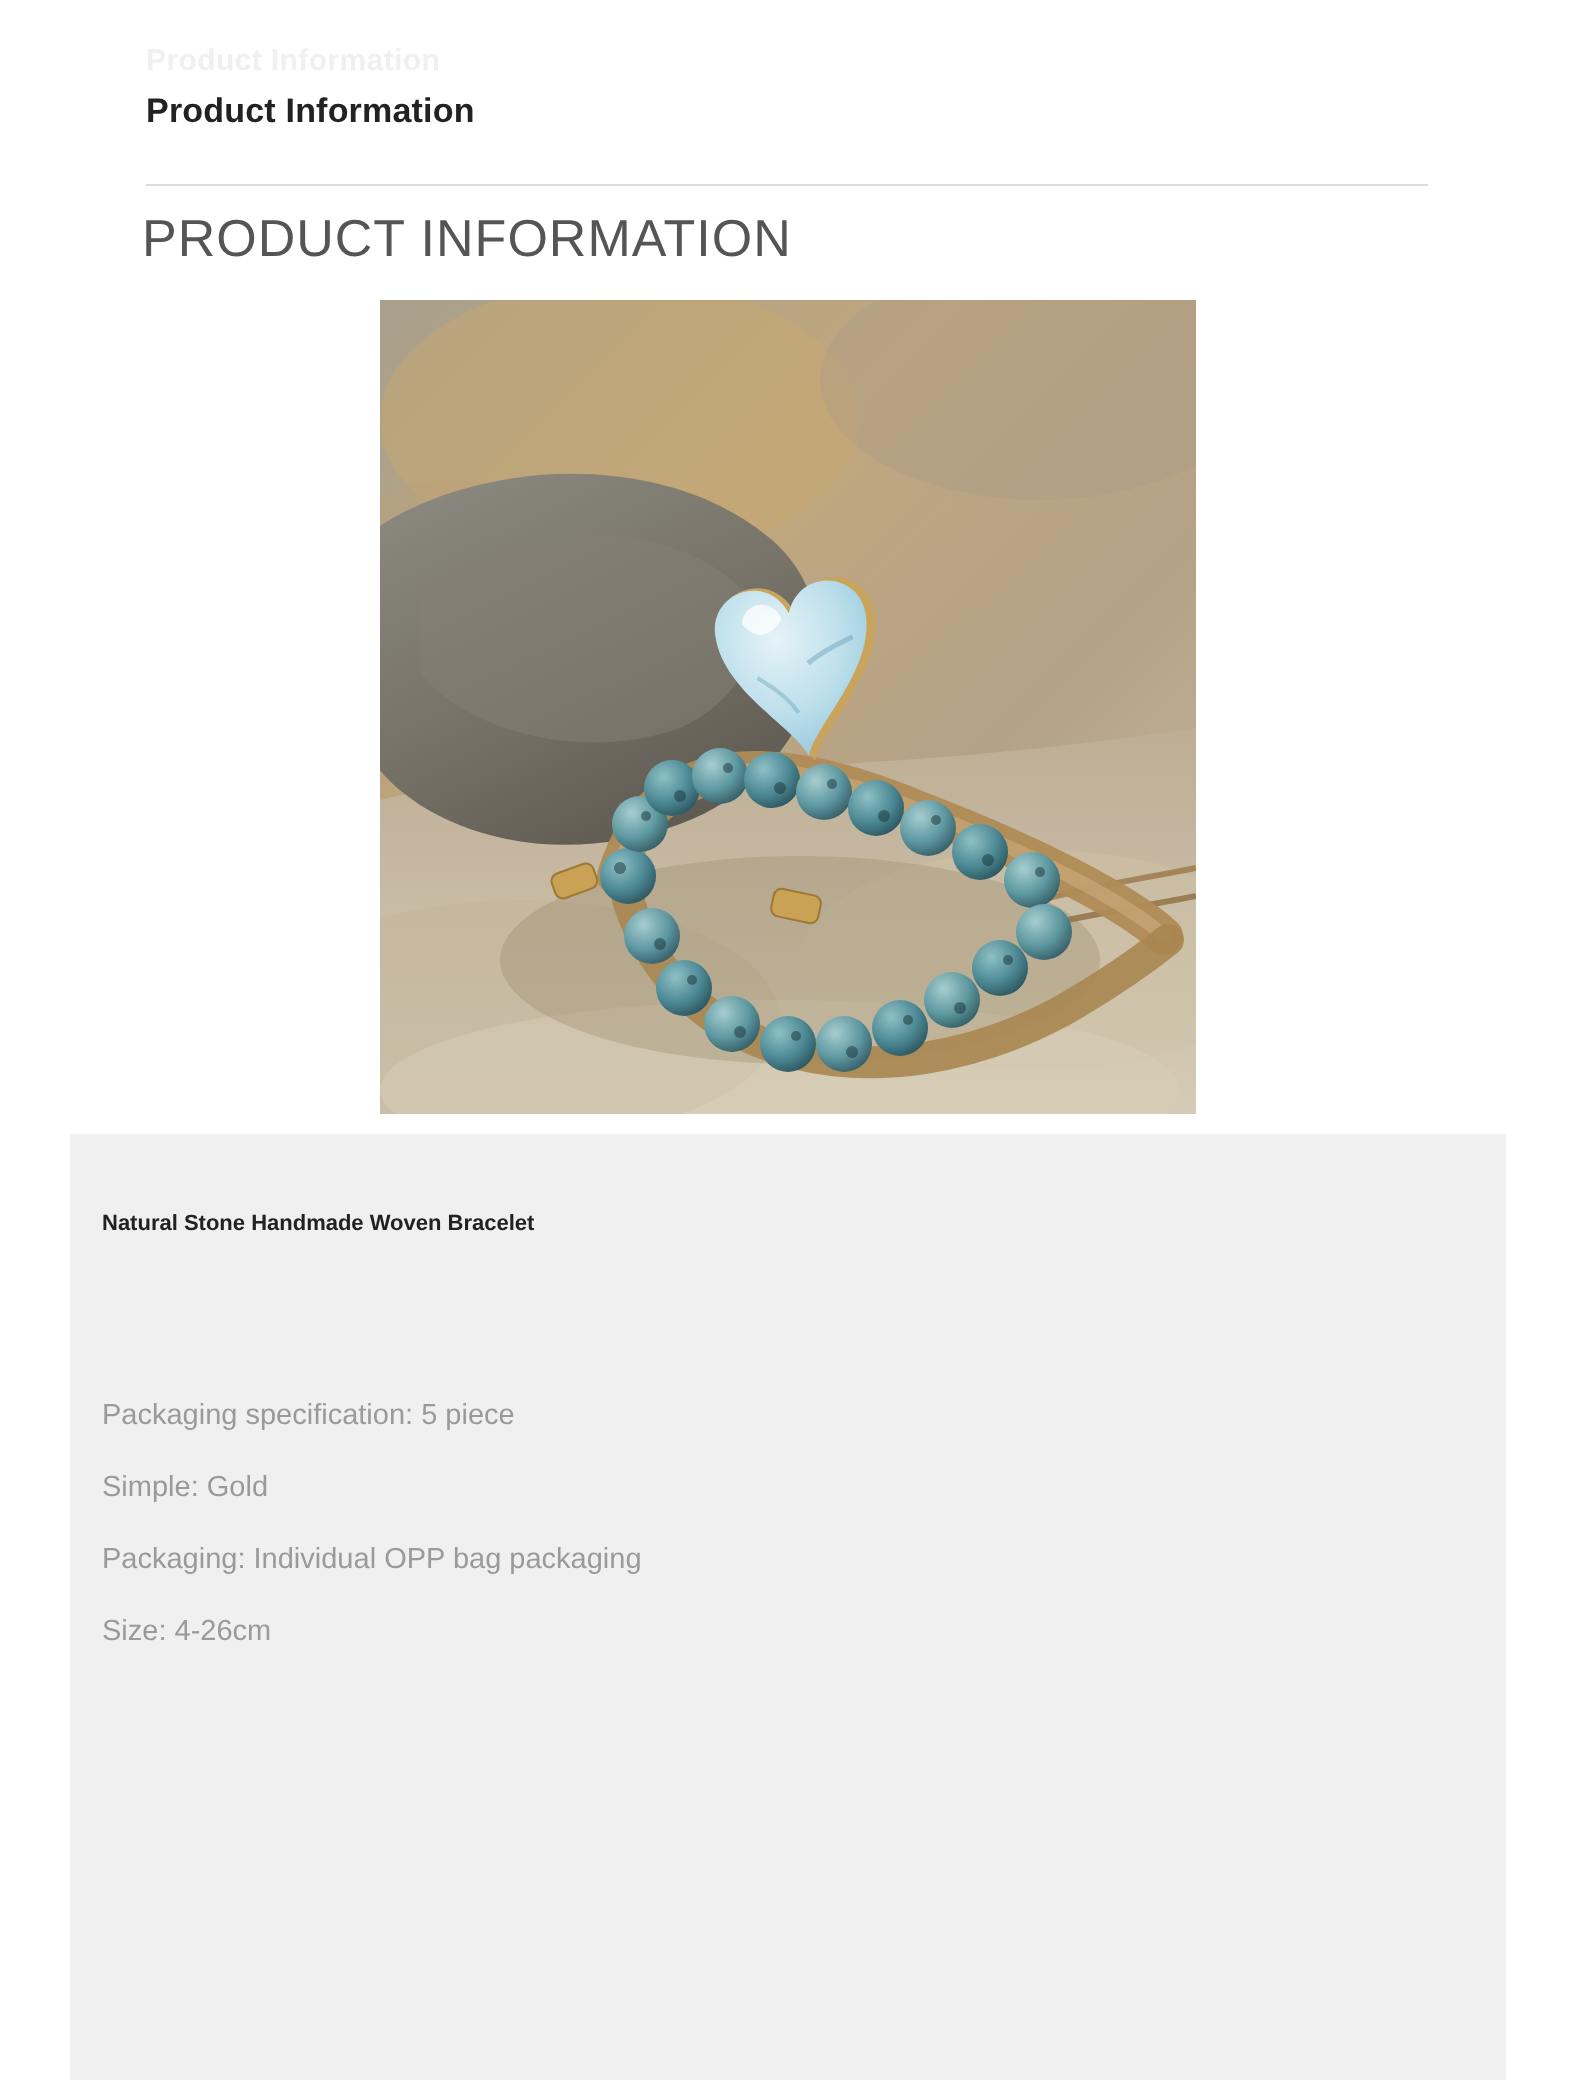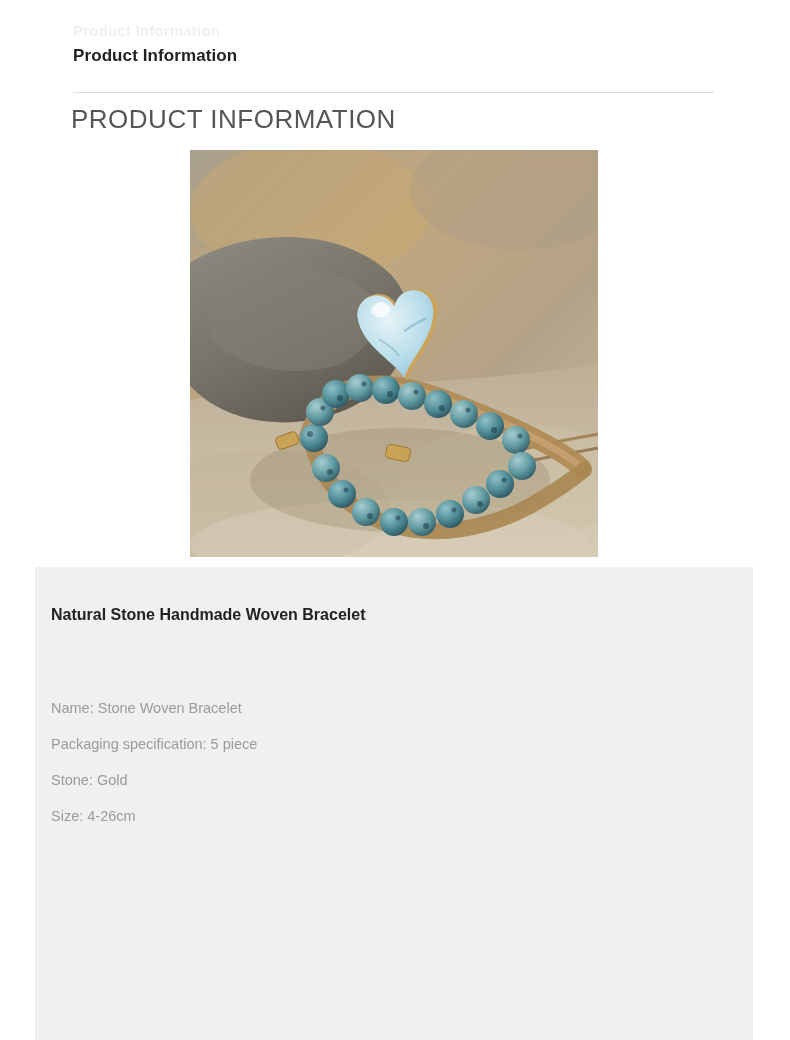--- a/index.html
+++ b/index.html
@@ -82,21 +82,21 @@
     left: 35px;
     width: 718px;
     height: 473px;
     background: #f0f0f0;
   }
 
   .product-name {
     position: absolute;
     top: 606px;
     left: 51px;
-    font-size: 16px;
+    font-size: 11px;
     font-weight: bold;
     color: #222222;
   }
 
   .specs {
     position: absolute;
     top: 690px;
     left: 51px;
     width: 660px;
   }
@@ -240,19 +240,19 @@
 
       <rect width="408" height="407" fill="none"></rect>
     </svg>
   </div>
 
   <div class="info-panel"></div>
 
   <div class="product-name">Natural Stone Handmade Woven Bracelet</div>
 
   <div class="specs">
-    <div class="spec-row">Name: Stone Woven Bracelet</div>
     <div class="spec-row">Packaging specification: 5 piece</div>
-    <div class="spec-row">Stone: Gold</div>
+    <div class="spec-row">Simple: Gold</div>
+    <div class="spec-row">Packaging: Individual OPP bag packaging</div>
     <div class="spec-row">Size: 4-26cm</div>
   </div>
 
 </div>
 
 </body></html>

